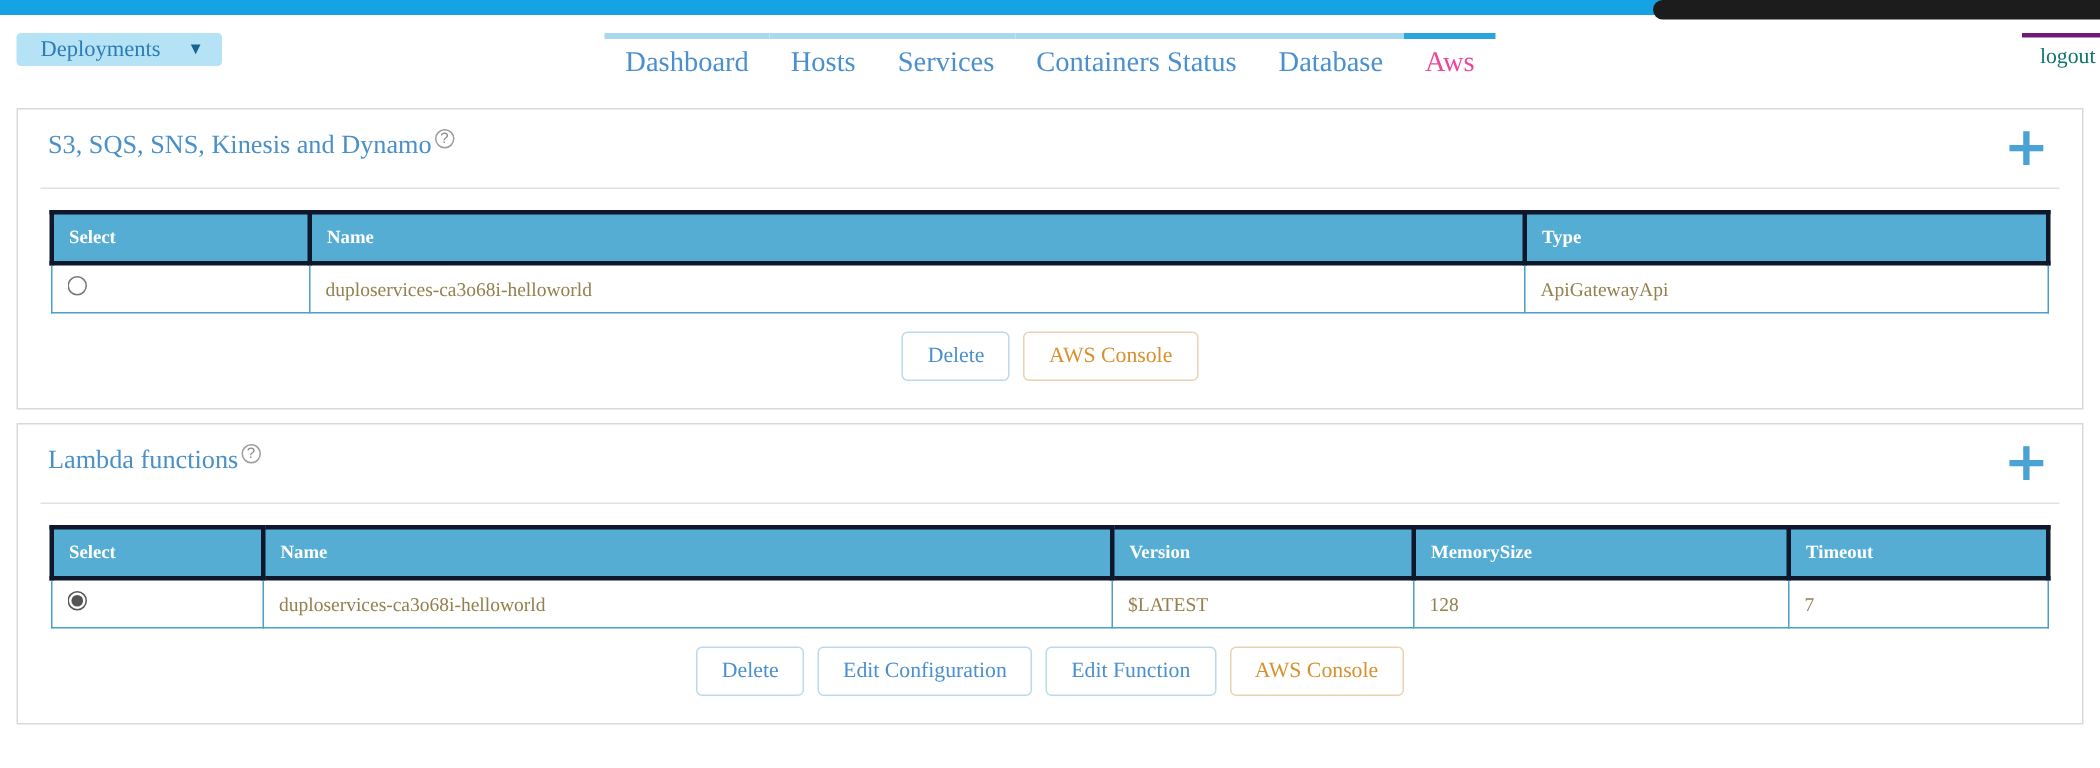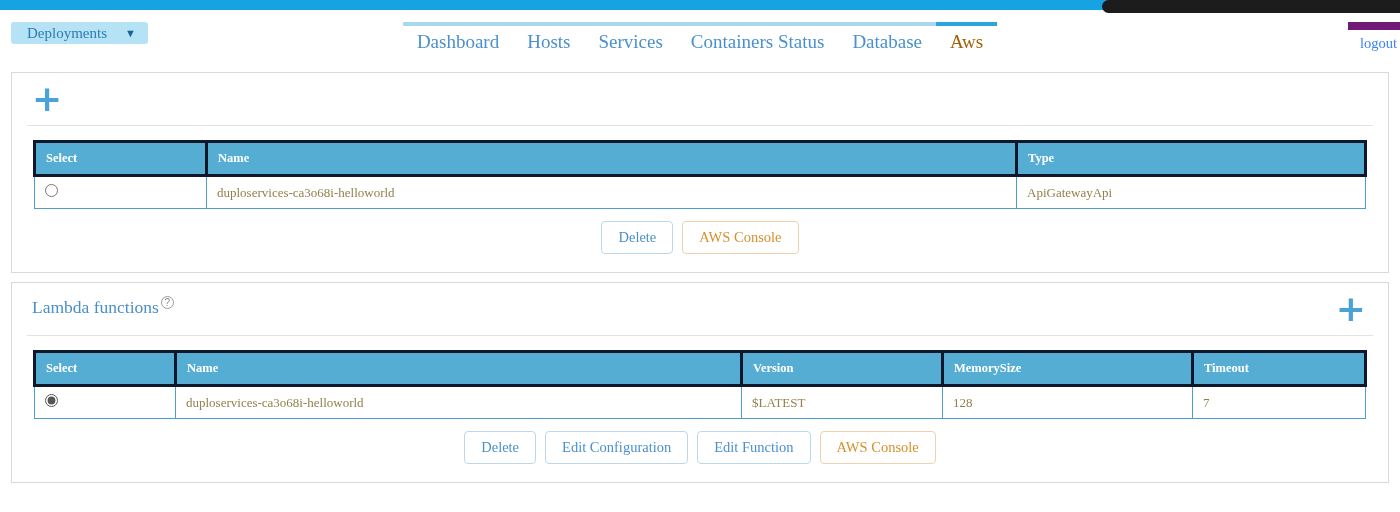--- a/index.html
+++ b/index.html
@@ -28,25 +28,25 @@
     background: #b5e2f5; border: none; border-radius: 3px;
     height: 22px; padding: 0 12px 0 16px;
     color: #2b7cb4; font-size: 15px; font-family: inherit; cursor: pointer;
   }
   .deploy-caret { margin-left: 18px; color: #1a628f; font-size: 11px; }
   .tabs { display: flex; justify-content: center; padding-top: 0; }
   .tab {
     padding: 5px 14px 9px; border-top: 4px solid #a9d9ef;
     color: #4a90ce; font-size: 19px; cursor: pointer; white-space: nowrap;
   }
-  .tab.active { border-top-color: #2ba6dc; color: #a16207; }
+  .tab.active { border-top-color: #2ba6dc; color: #ec4899; }
   .logout {
     position: absolute; right: 0; top: 0;
-    border-top: 8px solid #701a75; padding: 5px 3px 9px 12px;
-    color: #3b82f6; font-size: 14.5px; cursor: pointer;
+    border-top: 3px solid #701a75; padding: 5px 3px 9px 12px;
+    color: #0f766e; font-size: 14.5px; cursor: pointer;
   }
 
   
   .panel { margin: 4px 11px 9px 11px; border: 1px solid #d9d9d9; background: #fff; padding-bottom: 18px; }
   .panel-head { display: flex; justify-content: space-between; align-items: flex-start; padding: 13px 22px 4px 20px; }
   .panel-title { color: #4a90c8; font-size: 17.5px; font-weight: normal; }
   .help-icon {
     display: inline-block; font-size: 10px; color: #8a8a8a;
     border: 1px solid #9c9c9c; border-radius: 50%;
     width: 13px; height: 13px; line-height: 11px; text-align: center;
@@ -96,20 +96,23 @@
     <div class="tab">Services</div>
     <div class="tab">Containers Status</div>
     <div class="tab">Database</div>
     <div class="tab active">Aws</div>
   </div>
   <div class="logout">logout</div>
 </div>
 
 <div class="panel">
   <div class="panel-head">
+    <div class="panel-title">
+      <span>S3, SQS, SNS, Kinesis and Dynamo</span><span class="help-icon">?</span>
+    </div>
     <div class="plus-icon">+</div>
   </div>
   <hr>
   <table>
     <colgroup>
         <col class="t1-col-select">
         <col class="t1-col-name">
         <col class="t1-col-type">
       </colgroup>
     <thead>

